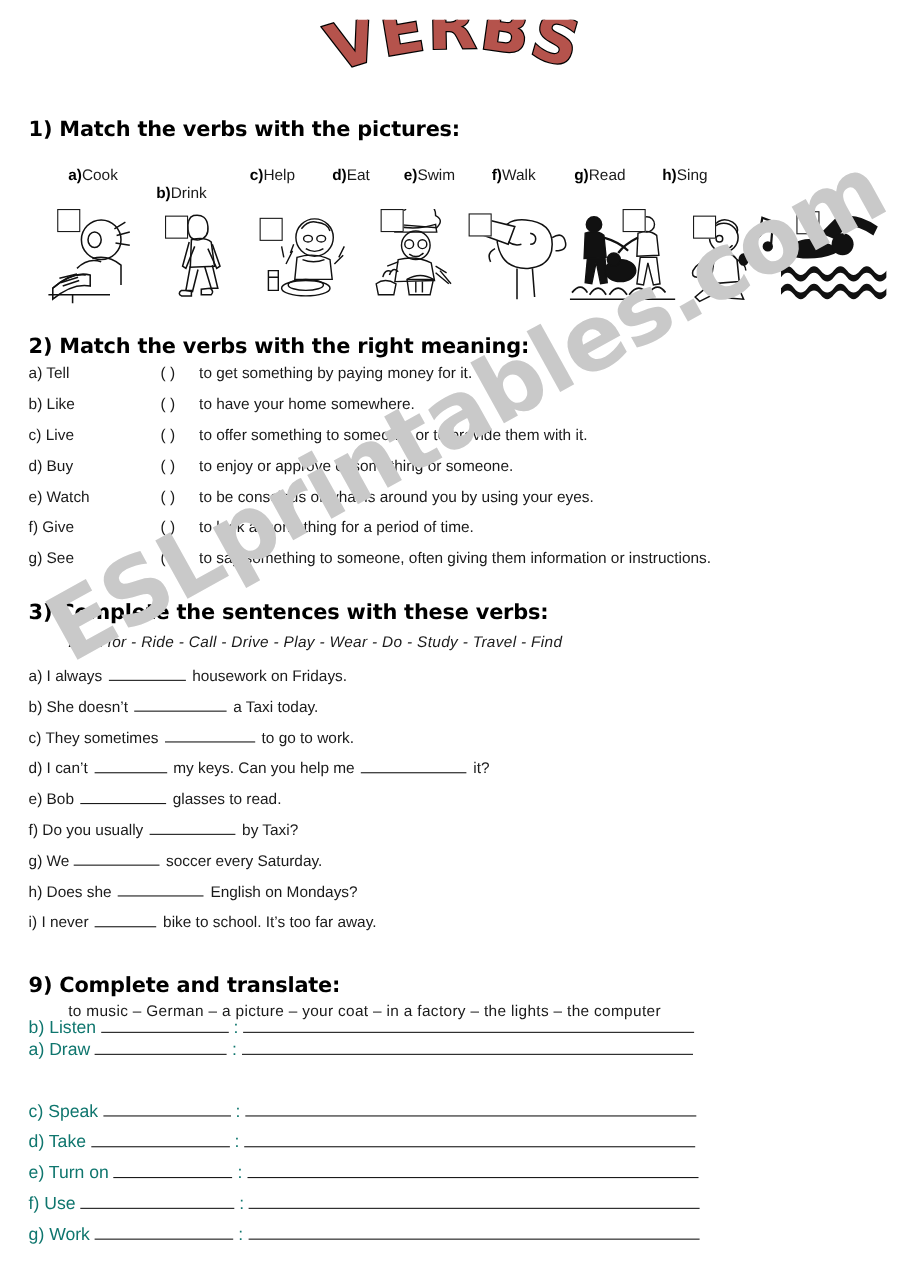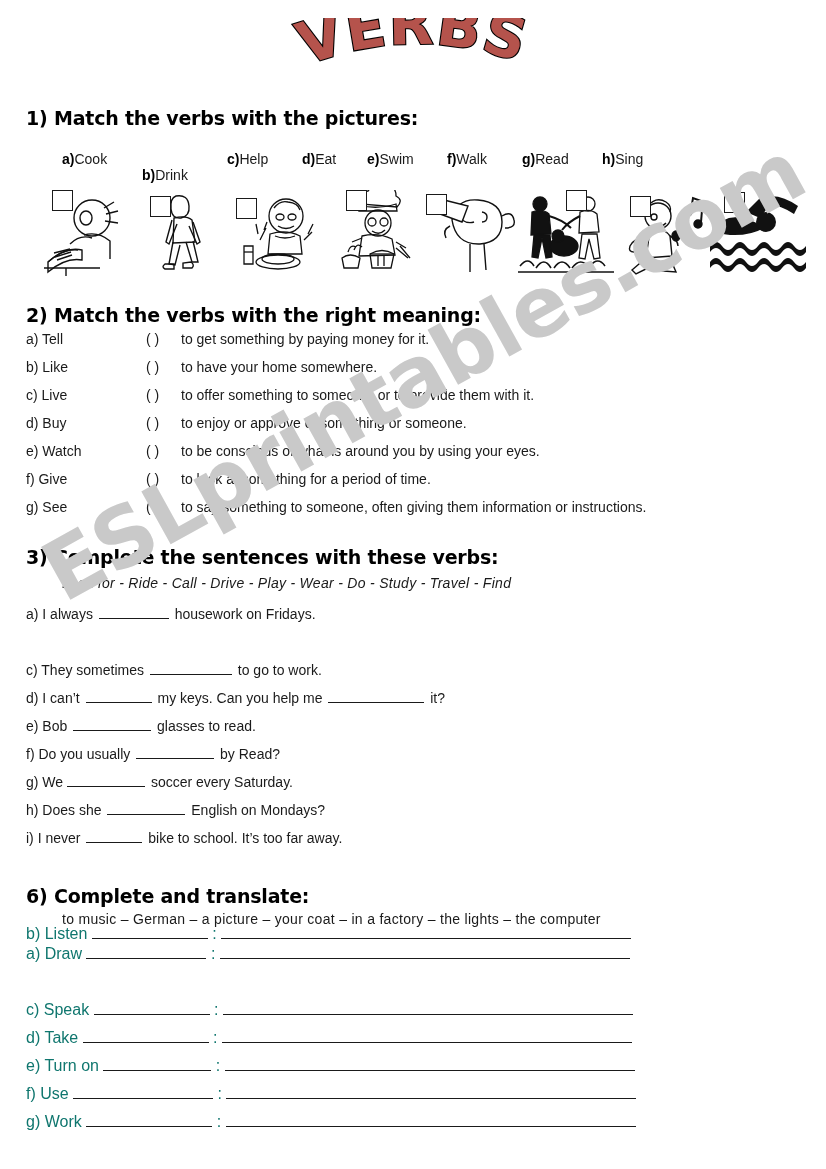--- a/index.html
+++ b/index.html
@@ -388,59 +388,64 @@
 
     <div class="heading" style="left:26px; top:546px;">3)  Complete the sentences with these verbs:</div>
 
     <div class="wordbank" style="left:62px; top:575px;">Look for  -  Ride  -  Call  -  Drive  -  Play  -  Wear -  Do  - Study - Travel  -  Find</div>
 
     <div class="ex3-row" style="top:605px;">
       <span>a) I always</span>
       <span class="blank" style="width:70px;"></span>
       <span>housework on Fridays.</span>
     </div>
+    <div class="ex3-row" style="top:633px;">
+      <span>b) She doesn’t</span>
+      <span class="blank" style="width:84px;"></span>
+      <span>a Taxi today.</span>
+    </div>
     <div class="ex3-row" style="top:661px;">
       <span>c) They sometimes</span>
       <span class="blank" style="width:82px;"></span>
       <span>to go to work.</span>
     </div>
     <div class="ex3-row" style="top:689px;">
       <span>d) I can’t</span>
       <span class="blank" style="width:66px;"></span>
       <span>my keys. Can you help me</span>
       <span class="blank" style="width:96px;"></span>
       <span>it?</span>
     </div>
     <div class="ex3-row" style="top:717px;">
       <span>e) Bob</span>
       <span class="blank" style="width:78px;"></span>
       <span>glasses to read.</span>
     </div>
     <div class="ex3-row" style="top:745px;">
       <span>f)  Do you usually</span>
       <span class="blank" style="width:78px;"></span>
-      <span>by Read?</span>
+      <span>by Taxi?</span>
     </div>
     <div class="ex3-row" style="top:773px;">
       <span>g) We</span>
       <span class="blank" style="width:78px; margin-left:0;"></span>
       <span>soccer every Saturday.</span>
     </div>
     <div class="ex3-row" style="top:801px;">
       <span>h) Does she</span>
       <span class="blank" style="width:78px;"></span>
       <span>English on Mondays?</span>
     </div>
     <div class="ex3-row" style="top:829px;">
       <span>i) I never</span>
       <span class="blank" style="width:56px;"></span>
       <span>bike to school. It’s too far away.</span>
     </div>
 
-    <div class="heading" style="left:26px; top:885px;">6) Complete and translate:</div>
+    <div class="heading" style="left:26px; top:885px;">9) Complete and translate:</div>
 
     <div class="wordbank plain" style="left:62px; top:911px;">to music  –   German  –  a picture  –   your coat   –   in a factory   –   the lights   –   the computer</div>
 
     <div class="ex4-row" style="top:944px;">
       <span class="ex4-label">a) Draw</span>
       <span class="rule-short" style="width:120px;"></span>
       <span class="colon">:</span>
       <span class="rule-long" style="width:410px;"></span>
     </div>
     <div class="ex4-row" style="top:924px;">

